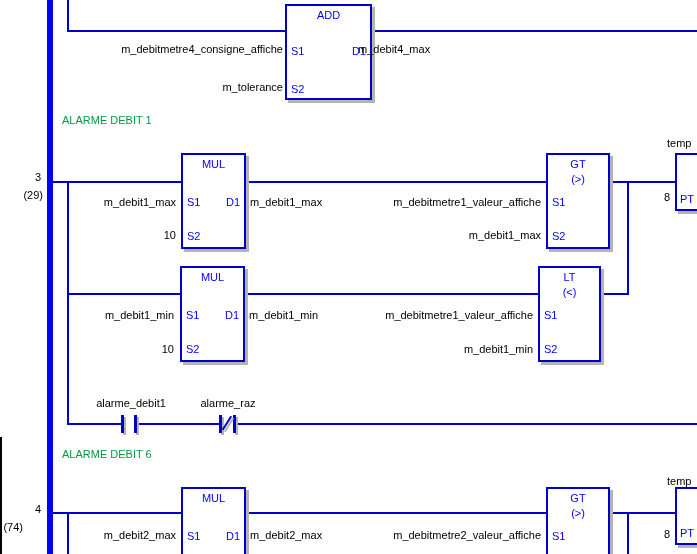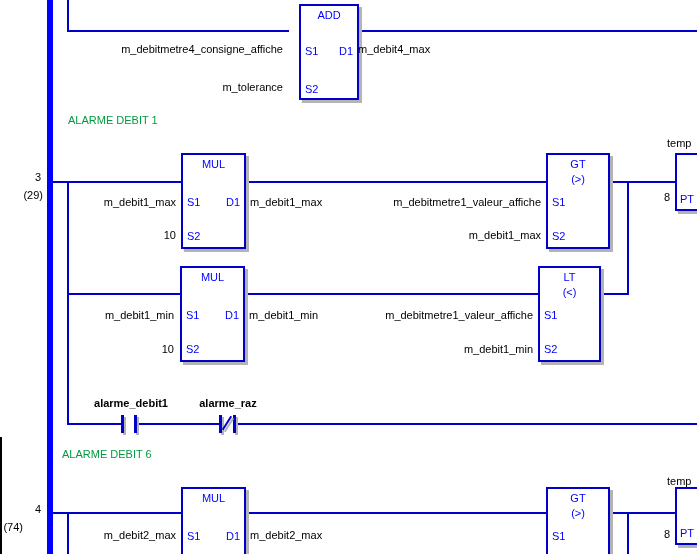--- a/index.html
+++ b/index.html
@@ -6,21 +6,21 @@
   #canvas{position:relative;width:697px;height:554px;background:#fff;overflow:hidden;
           font-family:"Liberation Sans",sans-serif;font-size:11px;line-height:13px;}
   .w{position:absolute;background:#0000C8;}
   .rail{position:absolute;left:47px;top:0;width:6px;height:554px;background:#0000FF;}
   .blk{position:absolute;background:#fff;border:2px solid #0000C8;box-shadow:3px 3px 0 #B4B4B4;box-sizing:border-box;}
   .bname{position:absolute;left:0;right:0;top:3px;text-align:center;color:#0000FF;white-space:nowrap;}
   .bop{position:absolute;left:0;right:0;top:18px;text-align:center;color:#0000FF;white-space:nowrap;}
   .pin{position:absolute;color:#0000FF;white-space:nowrap;}
   .t{position:absolute;color:#000;white-space:nowrap;}
   .g{position:absolute;color:#009B40;white-space:nowrap;}
-  .ctr{transform:translateX(-50%);font-weight:bold;}
+  .ctr{transform:translateX(-50%);}
   .cbar{position:absolute;width:3px;height:18px;background:#0000C8;box-shadow:2px 2px 0 #B4B4B4;}
   .slash{position:absolute;width:2px;height:16px;background:#0000C8;transform:rotate(32deg);}
   .slashsh{position:absolute;width:2px;height:16px;background:#B4B4B4;transform:rotate(32deg);}
   .edge{position:absolute;background:#000;}
 </style>
 </head>
 <body>
 
 <div id="canvas">
 
@@ -43,31 +43,31 @@
   <div class="w" style="left:236px;top:423px;width:461px;height:2px"></div>
 
   <div class="w" style="left:53px;top:512px;width:129px;height:2px"></div>
   <div class="w" style="left:244px;top:512px;width:304px;height:2px"></div>
   <div class="w" style="left:608px;top:512px;width:69px;height:2px"></div>
   <div class="w" style="left:67px;top:512px;width:2px;height:42px"></div>
   <div class="w" style="left:627px;top:512px;width:2px;height:42px"></div>
 
   <div class="edge" style="left:0;top:437px;width:2px;height:117px"></div>
 
-  <div class="blk" style="left:299px;top:4px;width:60px;height:96px">
+  <div class="blk" style="left:285px;top:4px;width:87px;height:96px">
     <span class="bname">ADD</span>
     <span class="pin" style="left:4px;top:39px">S1</span>
     <span class="pin" style="right:4px;top:39px">D1</span>
     <span class="pin" style="left:4px;top:77px">S2</span>
   </div>
   <span class="t" style="right:414px;top:43px">m_debitmetre4_consigne_affiche</span>
   <span class="t" style="right:414px;top:81px">m_tolerance</span>
   <span class="t" style="left:358px;top:43px">m_debit4_max</span>
 
-  <span class="g" style="left:68px;top:114px">ALARME DEBIT 1</span>
+  <span class="g" style="left:62px;top:114px">ALARME DEBIT 1</span>
 
   <span class="t" style="right:656px;top:171px">3</span>
   <span class="t" style="right:654px;top:189px">(29)</span>
 
   <div class="blk" style="left:181px;top:153px;width:65px;height:96px">
     <span class="bname">MUL</span>
     <span class="pin" style="left:4px;top:41px">S1</span>
     <span class="pin" style="right:4px;top:41px">D1</span>
     <span class="pin" style="left:4px;top:75px">S2</span>
   </div>
@@ -133,20 +133,21 @@
     <span class="pin" style="right:4px;top:41px">D1</span>
   </div>
   <span class="t" style="right:521px;top:529px">m_debit2_max</span>
   <span class="t" style="left:250px;top:529px">m_debit2_max</span>
 
   <div class="blk" style="left:546px;top:487px;width:64px;height:96px">
     <span class="bname">GT</span>
     <span class="bop">(&gt;)</span>
     <span class="pin" style="left:4px;top:41px">S1</span>
   </div>
+  <span class="t" style="right:156px;top:529px">m_debitmetre2_valeur_affiche</span>
 
   <span class="t" style="left:667px;top:475px">temp</span>
   <div class="blk" style="left:675px;top:487px;width:45px;height:58px">
     <span class="pin" style="left:3px;top:38px">PT</span>
   </div>
   <span class="t" style="right:27px;top:528px">8</span>
 
 </div>
 
 </body></html>

